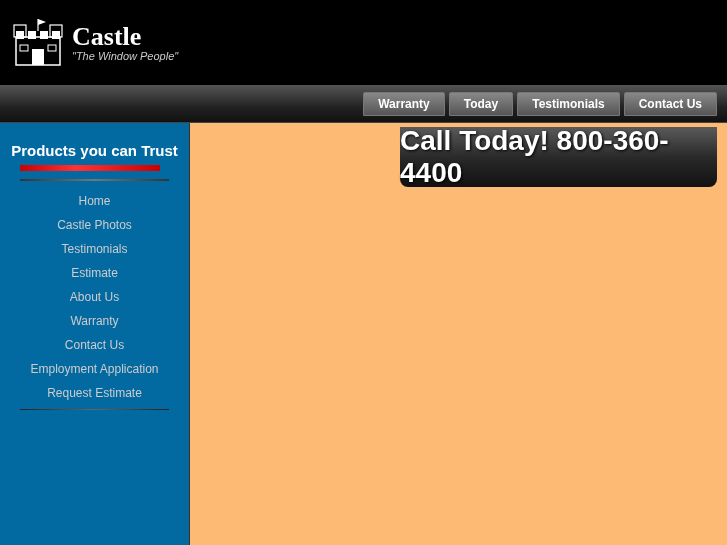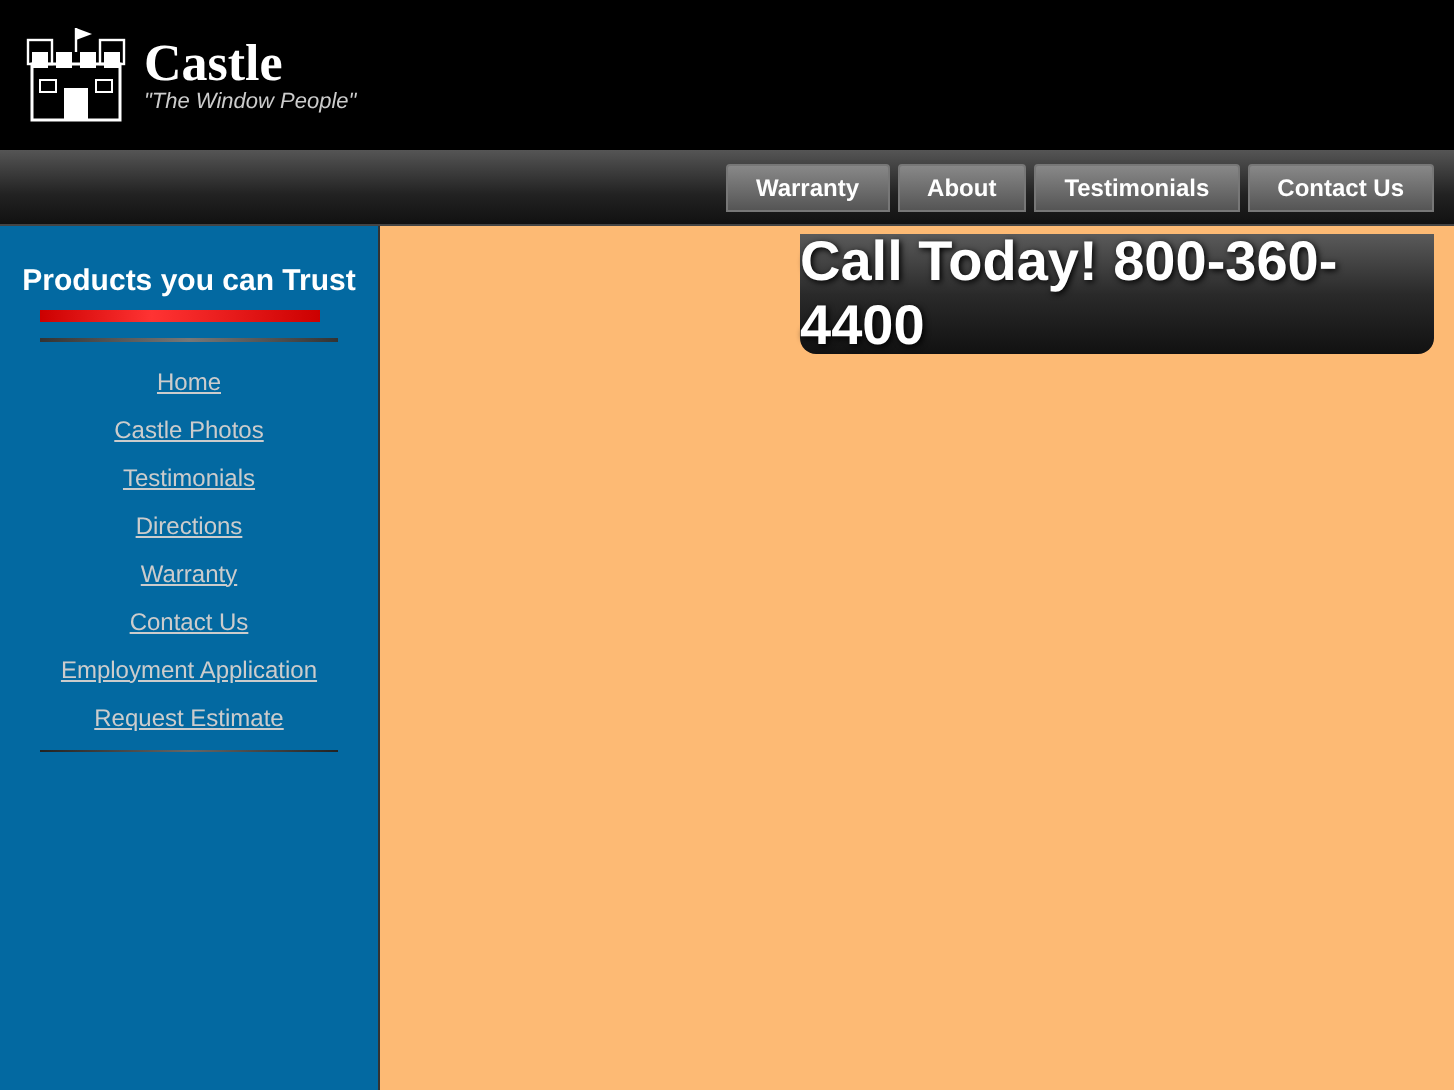--- a/index.html
+++ b/index.html
@@ -10,21 +10,21 @@
       font-family: Arial, sans-serif;
       color: #ccc;
       overflow: hidden;
     }
 
     
     #header {
       display: flex;
       align-items: center;
       background: #000;
-      height: 75px;
+      height: 85px;
       padding: 8px 12px;
     }
     #logo-area {
       display: flex;
       align-items: center;
       gap: 8px;
     }
     #logo-icon {
       width: 52px;
       height: 52px;
@@ -127,21 +127,20 @@
       height: 1px;
       background: linear-gradient(90deg, #222, #666, #222);
       margin: 4px 20px;
     }
     .sidebar-item {
       text-align: center;
       padding: 5px 10px;
       font-size: 12px;
       color: #ccc;
       cursor: pointer;
-      text-decoration: underline;
     }
 
     
     #content-area {
       flex: 1;
       background: #fdba74;
       padding: 10px;
     }
   </style>
 </head>
@@ -174,36 +173,37 @@
     </svg>
     <div id="logo-text-area">
       <span id="logo-castle">Castle</span>
       <span id="logo-tagline">"The Window People"</span>
     </div>
   </div>
 </div>
 
 <div id="nav-bar">
   <div class="nav-tab">Warranty</div>
-  <div class="nav-tab">About</div>
+  <div class="nav-tab">Today</div>
   <div class="nav-tab">Testimonials</div>
   <div class="nav-tab">Contact Us</div>
 </div>
 
 <div id="main-layout">
 
   <div id="sidebar">
     <div id="sidebar-title">Products you can Trust</div>
     <div id="accent-bar"></div>
     <div id="sidebar-divider"></div>
 
     <div class="sidebar-item">Home</div>
     <div class="sidebar-item">Castle Photos</div>
     <div class="sidebar-item">Testimonials</div>
-    <div class="sidebar-item">Directions</div>
+    <div class="sidebar-item">Estimate</div>
+    <div class="sidebar-item">About Us</div>
     <div class="sidebar-item">Warranty</div>
     <div class="sidebar-item">Contact Us</div>
     <div class="sidebar-item">Employment Application</div>
     <div class="sidebar-item">Request Estimate</div>
 
     <div id="sidebar-divider2"></div>
   </div>
 
   <div id="content-area">
     <div id="call-banner">

